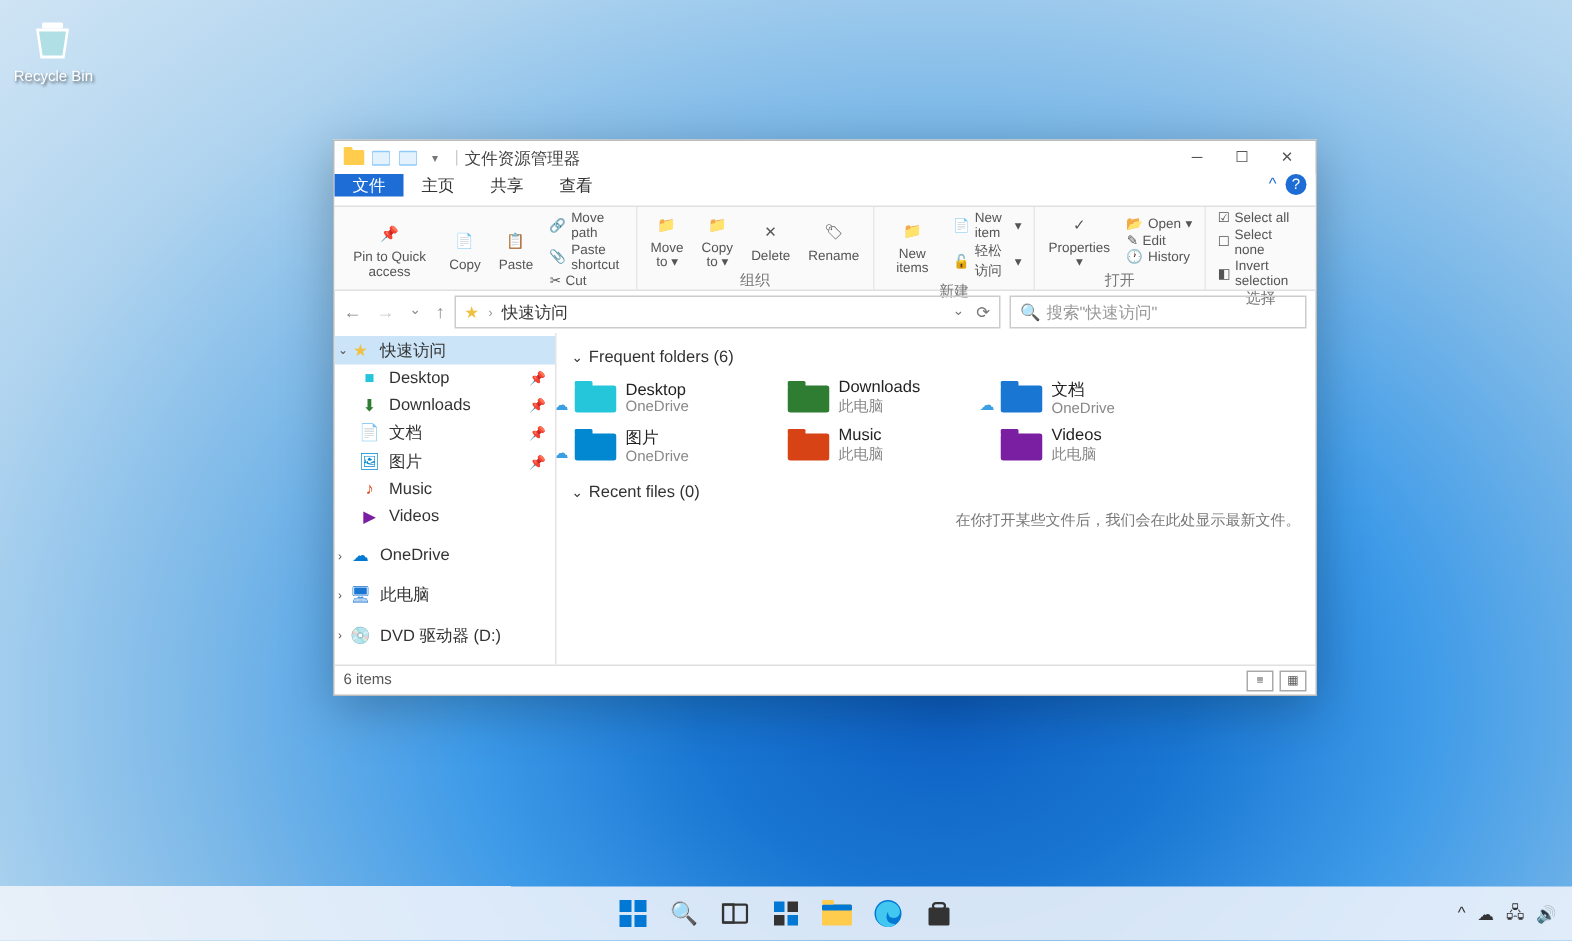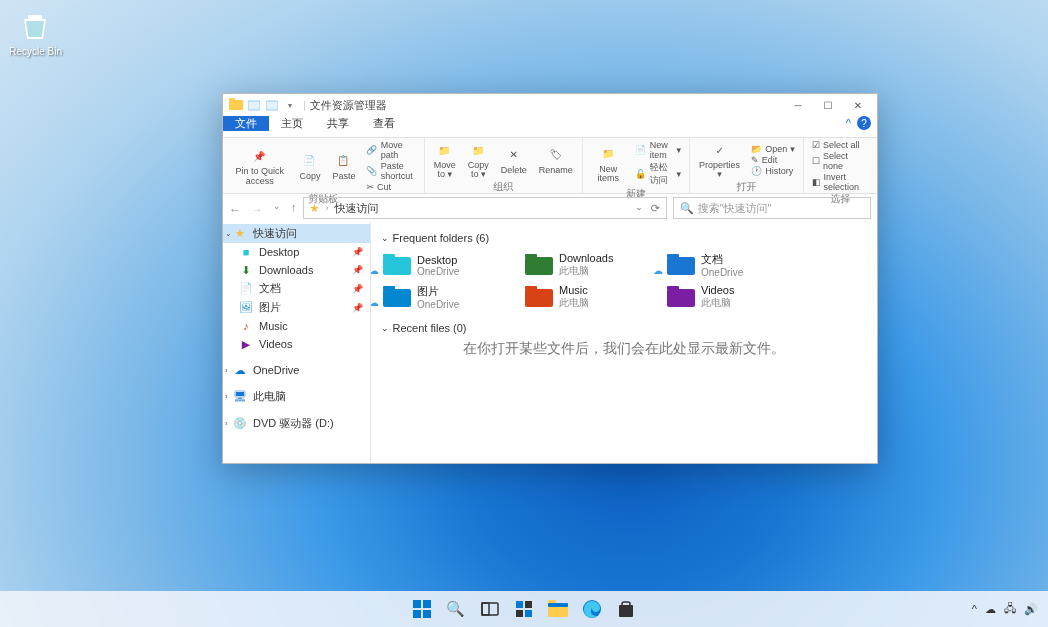--- a/index.html
+++ b/index.html
@@ -59,21 +59,21 @@
 
 .content { flex: 1; padding: 6px 10px; overflow-y: auto; }
 .section-hdr { font-size: 11px; color: #333; display: flex; align-items: center; gap: 4px; margin: 4px 0 6px; cursor: pointer; }
 .folders { display: flex; flex-wrap: wrap; gap: 2px 12px; }
 .folder-item { width: 130px; display: flex; align-items: center; gap: 6px; padding: 2px; cursor: pointer; position: relative; }
 .fico { width: 28px; height: 24px; display: flex; align-items: center; justify-content: center; }
 .ftxt { display: flex; flex-direction: column; }
 .fname { font-size: 11px; color: #222; }
 .fsub { font-size: 10px; color: #888; }
 .cloud-ico { position: absolute; left: -12px; bottom: 4px; font-size: 10px; color: #3a9fe3; }
-.empty-msg { text-align: center; font-size: 14px; color: #777; margin-top: 3px; }
+.empty-msg { text-align: right; font-size: 10px; color: #777; margin-top: 3px; }
 
 .statusbar { height: 20px; border-top: 1px solid #e0e0e0; display: flex; align-items: center; padding: 0 6px; font-size: 10px; color: #555; }
 .statusbar-right { margin-left: auto; display: flex; gap: 4px; }
 .view-toggle { width: 18px; height: 14px; border: 1px solid #aaa; cursor: pointer; display: flex; align-items: center; justify-content: center; font-size: 8px; }
 
 .taskbar { position: absolute; bottom: 0; left: 0; right: 0; height: 36px; background: rgba(240,244,250,.88); backdrop-filter: blur(6px); display: flex; align-items: center; }
 .tb-center { position: absolute; left: 50%; transform: translateX(-50%); display: flex; gap: 4px; }
 .tb-item { width: 30px; height: 30px; display: flex; align-items: center; justify-content: center; cursor: pointer; border-radius: 4px; }
 .tb-right { margin-left: auto; display: flex; align-items: center; gap: 8px; padding-right: 10px; color: #333; font-size: 11px; }
 
@@ -159,21 +159,20 @@
           <div class="rbtn-sm">
               <span>📎</span>
               <span>Paste shortcut</span>
             </div>
           <div class="rbtn-sm">
               <span>✂</span>
               <span>Cut</span>
             </div>
         </div>
       </div>
-      <div class="rgroup-label">剪贴板</div>
     </div>
     <div class="rgroup">
       <div class="rgroup-body">
         <div class="rbtn-big">
             <div class="ico">📁</div>
             <div class="lbl"><span>Move to</span> ▾</div>
           </div>
         <div class="rbtn-big">
             <div class="ico">📁</div>
             <div class="lbl"><span>Copy to</span> ▾</div>
@@ -405,20 +404,27 @@
           </div>
         </div>
       <div class="section-hdr" style="margin-top:10px">
           <span style="font-size:9px">⌄</span>
           <span>Recent files (0)</span>
         </div>
       <div class="empty-msg">在你打开某些文件后，我们会在此处显示最新文件。</div>
     </div>
   </div>
 
+  <div class="statusbar">
+    <span>6 items</span>
+    <div class="statusbar-right">
+      <div class="view-toggle">≡</div>
+      <div class="view-toggle">▦</div>
+    </div>
+  </div>
 </div>
 
 <div class="taskbar">
   <div class="tb-center">
     <div class="tb-item">
         <svg width="20" height="20">
           <rect x="1" y="1" width="8" height="8" fill="#0078d4"></rect>
           <rect x="11" y="1" width="8" height="8" fill="#0078d4"></rect>
           <rect x="1" y="11" width="8" height="8" fill="#0078d4"></rect>
           <rect x="11" y="11" width="8" height="8" fill="#0078d4"></rect>

